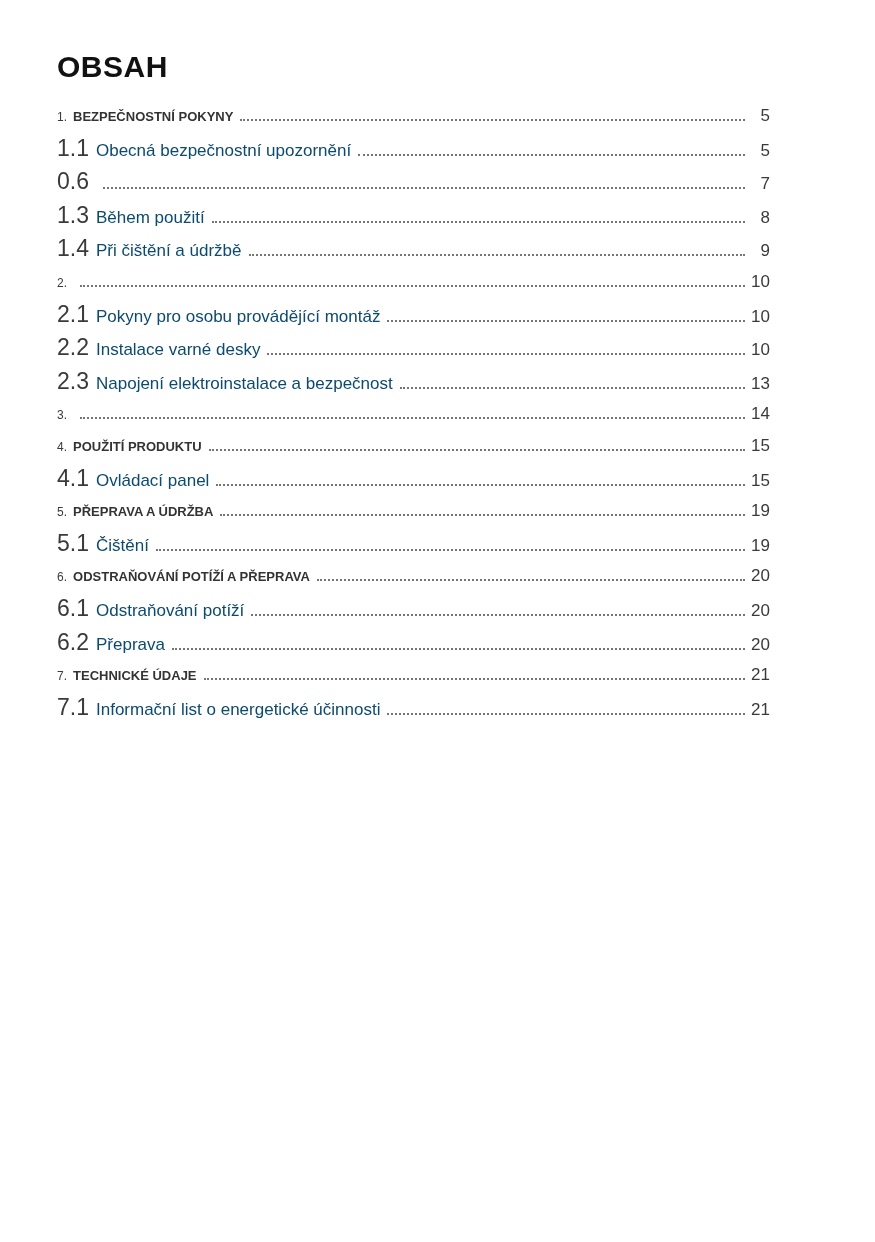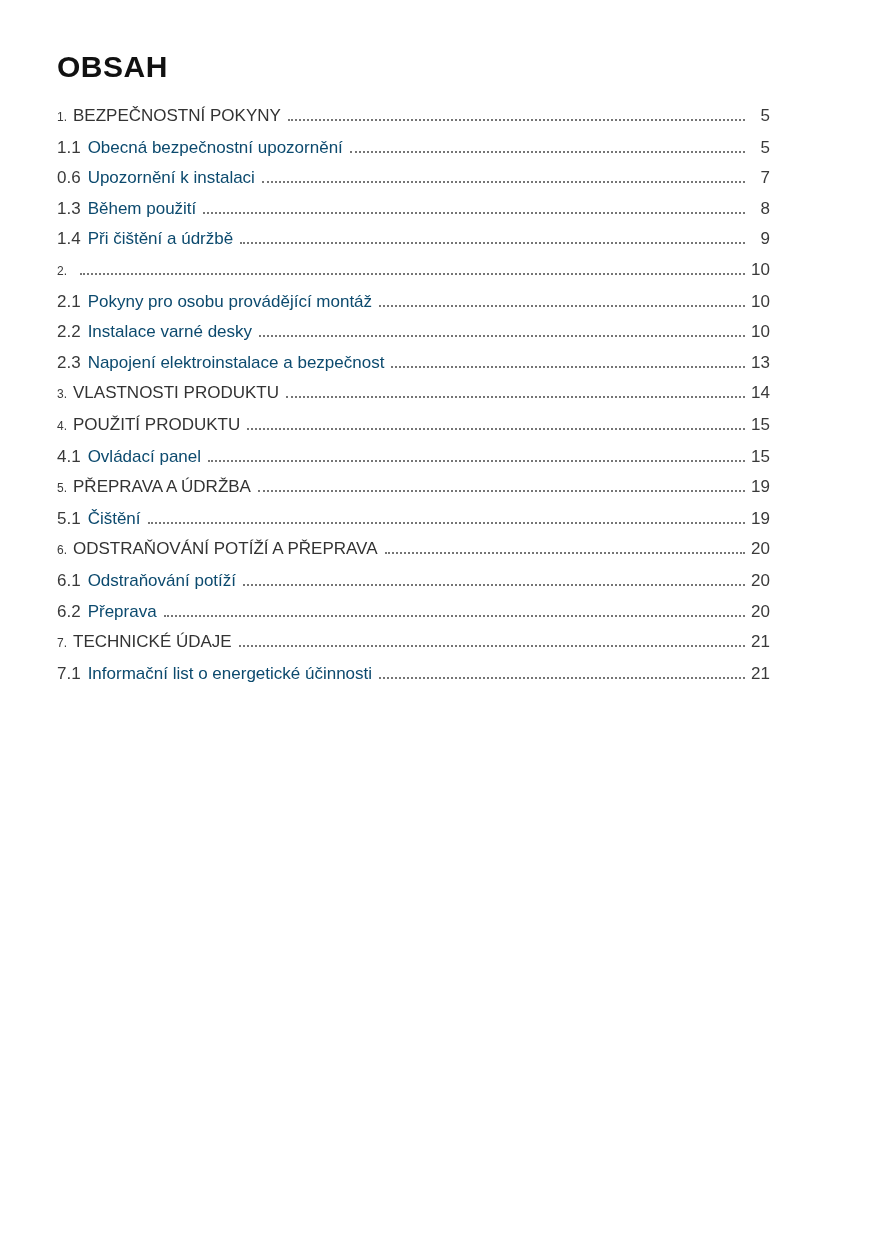--- a/index.html
+++ b/index.html
@@ -39,25 +39,26 @@
   .toc-row .pagenum {
     line-height: 30.6px;
     white-space: nowrap;
   }
   .level-1 .num {
     font-size: 12px;
     margin-right: 6px;
     color: #3a3a3a;
   }
   .level-1 .label {
-    font-size: 17px;
+    font-size: 13px;
     color: #333333;
+    font-weight: bold;
   }
   .level-2 .num {
-    font-size: 17px;
+    font-size: 23px;
     margin-right: 7px;
     color: #3a3a3a;
   }
   .level-2 .label {
     font-size: 17px;
     color: #0c4a6e;
   }
   .leader {
     flex: 1 1 auto;
     min-width: 20px;
@@ -84,21 +85,20 @@
         <span class="pagenum">5</span>
       </div>
       <div class="toc-row level-2">
         <span class="num">1.1</span>
         <span class="label">Obecná bezpečnostní upozornění</span>
         <span class="leader"></span>
         <span class="pagenum">5</span>
       </div>
       <div class="toc-row level-2">
         <span class="num">0.6</span>
-        <span class="label">Upozornění k instalaci</span>
         <span class="leader"></span>
         <span class="pagenum">7</span>
       </div>
       <div class="toc-row level-2">
         <span class="num">1.3</span>
         <span class="label">Během použití</span>
         <span class="leader"></span>
         <span class="pagenum">8</span>
       </div>
       <div class="toc-row level-2">
@@ -125,21 +125,20 @@
         <span class="pagenum">10</span>
       </div>
       <div class="toc-row level-2">
         <span class="num">2.3</span>
         <span class="label">Napojení elektroinstalace a bezpečnost</span>
         <span class="leader"></span>
         <span class="pagenum">13</span>
       </div>
       <div class="toc-row level-1">
         <span class="num">3.</span>
-        <span class="label">VLASTNOSTI PRODUKTU</span>
         <span class="leader"></span>
         <span class="pagenum">14</span>
       </div>
       <div class="toc-row level-1">
         <span class="num">4.</span>
         <span class="label">POUŽITÍ PRODUKTU</span>
         <span class="leader"></span>
         <span class="pagenum">15</span>
       </div>
       <div class="toc-row level-2">

